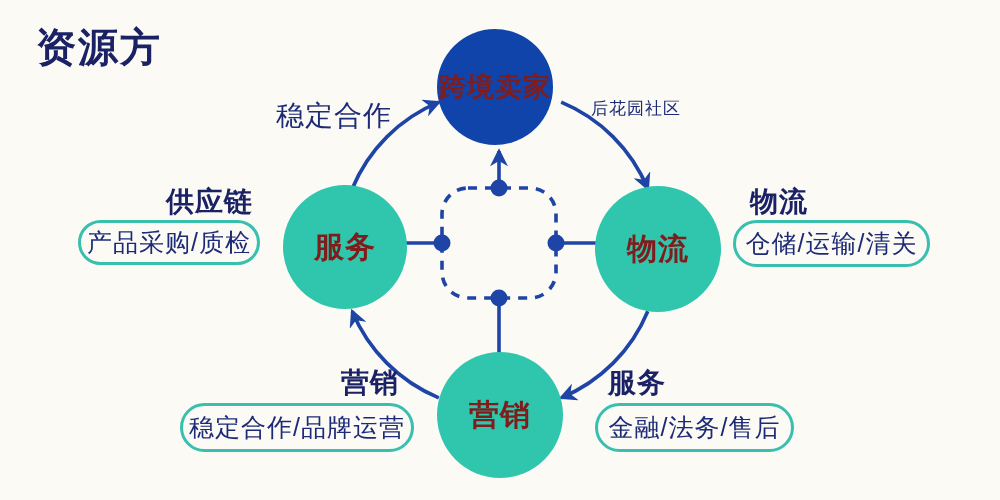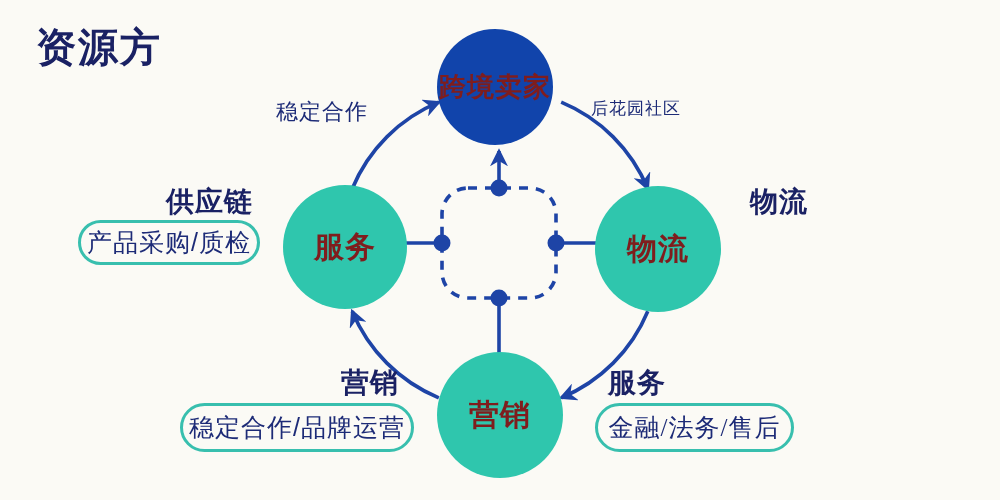--- a/index.html
+++ b/index.html
@@ -25,41 +25,41 @@
   .node-label.left{left:265px;top:226px;width:160px;height:42px;}
   .node-label.right{left:578px;top:228px;width:160px;height:42px;}
   .node-label.bottom{left:420px;top:394px;width:160px;height:42px;}
   .hub-label{
     left:453px;top:208px;width:92px;height:72px;
     display:flex;align-items:center;justify-content:center;
     font-size:26px;line-height:1.35;font-weight:500;color:#1d2b77;
     text-align:center;letter-spacing:1px;
   }
   .edge-label{
-    font-size:22px;font-weight:500;color:#1d2b77;letter-spacing:1px;
+    font-size:28px;font-weight:500;color:#1d2b77;letter-spacing:1px;
   }
   .edge-label.lt{left:276px;top:97px;}
   .edge-label.tr{left:591px;top:97px;font-size:17px;}
   .heading{
     font-size:28px;font-weight:700;color:#1a2164;letter-spacing:1px;
   }
   .heading.supply{left:166px;top:183px;}
   .heading.logi{left:750px;top:183px;}
   .heading.mkt{left:341px;top:364px;}
   .heading.svc{left:608px;top:364px;}
   .pill{
     display:flex;align-items:center;justify-content:center;
     border:3px solid #38bfae;border-radius:28px;
     color:#1d2b77;font-size:25px;font-weight:500;letter-spacing:1px;
     background:transparent;box-sizing:border-box;
   }
   .pill.supply{left:78px;top:220px;width:182px;height:45px;}
   .pill.logi{left:733px;top:220px;width:197px;height:47px;}
   .pill.mkt{left:180px;top:403px;width:234px;height:49px;}
-  .pill.svc{left:595px;top:403px;width:199px;height:49px;font-family:Liberation Serif, serif;}
+  .pill.svc{left:595px;top:403px;width:199px;height:49px;}
 </style>
 </head>
 <body>
 
 <div class="canvas">
 
   <svg width="1000" height="500" viewBox="0 0 1000 500">
     <defs>
       <marker id="arrow" viewBox="0 0 10 10" refX="8.5" refY="5" markerWidth="5" markerHeight="5" orient="auto-start-reverse">
         <path d="M0,0 L10,5 L0,10 L3,5 Z" fill="#1e44a6"></path>
@@ -97,20 +97,21 @@
   <div class="abs node-label big bottom">营销</div>
 
 
   <div class="abs edge-label lt">稳定合作</div>
   <div class="abs edge-label tr">后花园社区</div>
 
   <div class="abs pill supply">产品采购/质检</div>
   <div class="abs heading supply">供应链</div>
 
   <div class="abs heading logi">物流</div>
+  <div class="abs pill logi">仓储/运输/清关</div>
 
   <div class="abs heading mkt">营销</div>
   <div class="abs pill mkt">稳定合作/品牌运营</div>
 
   <div class="abs heading svc">服务</div>
   <div class="abs pill svc">金融/法务/售后</div>
 
 </div>
 
 </body></html>

